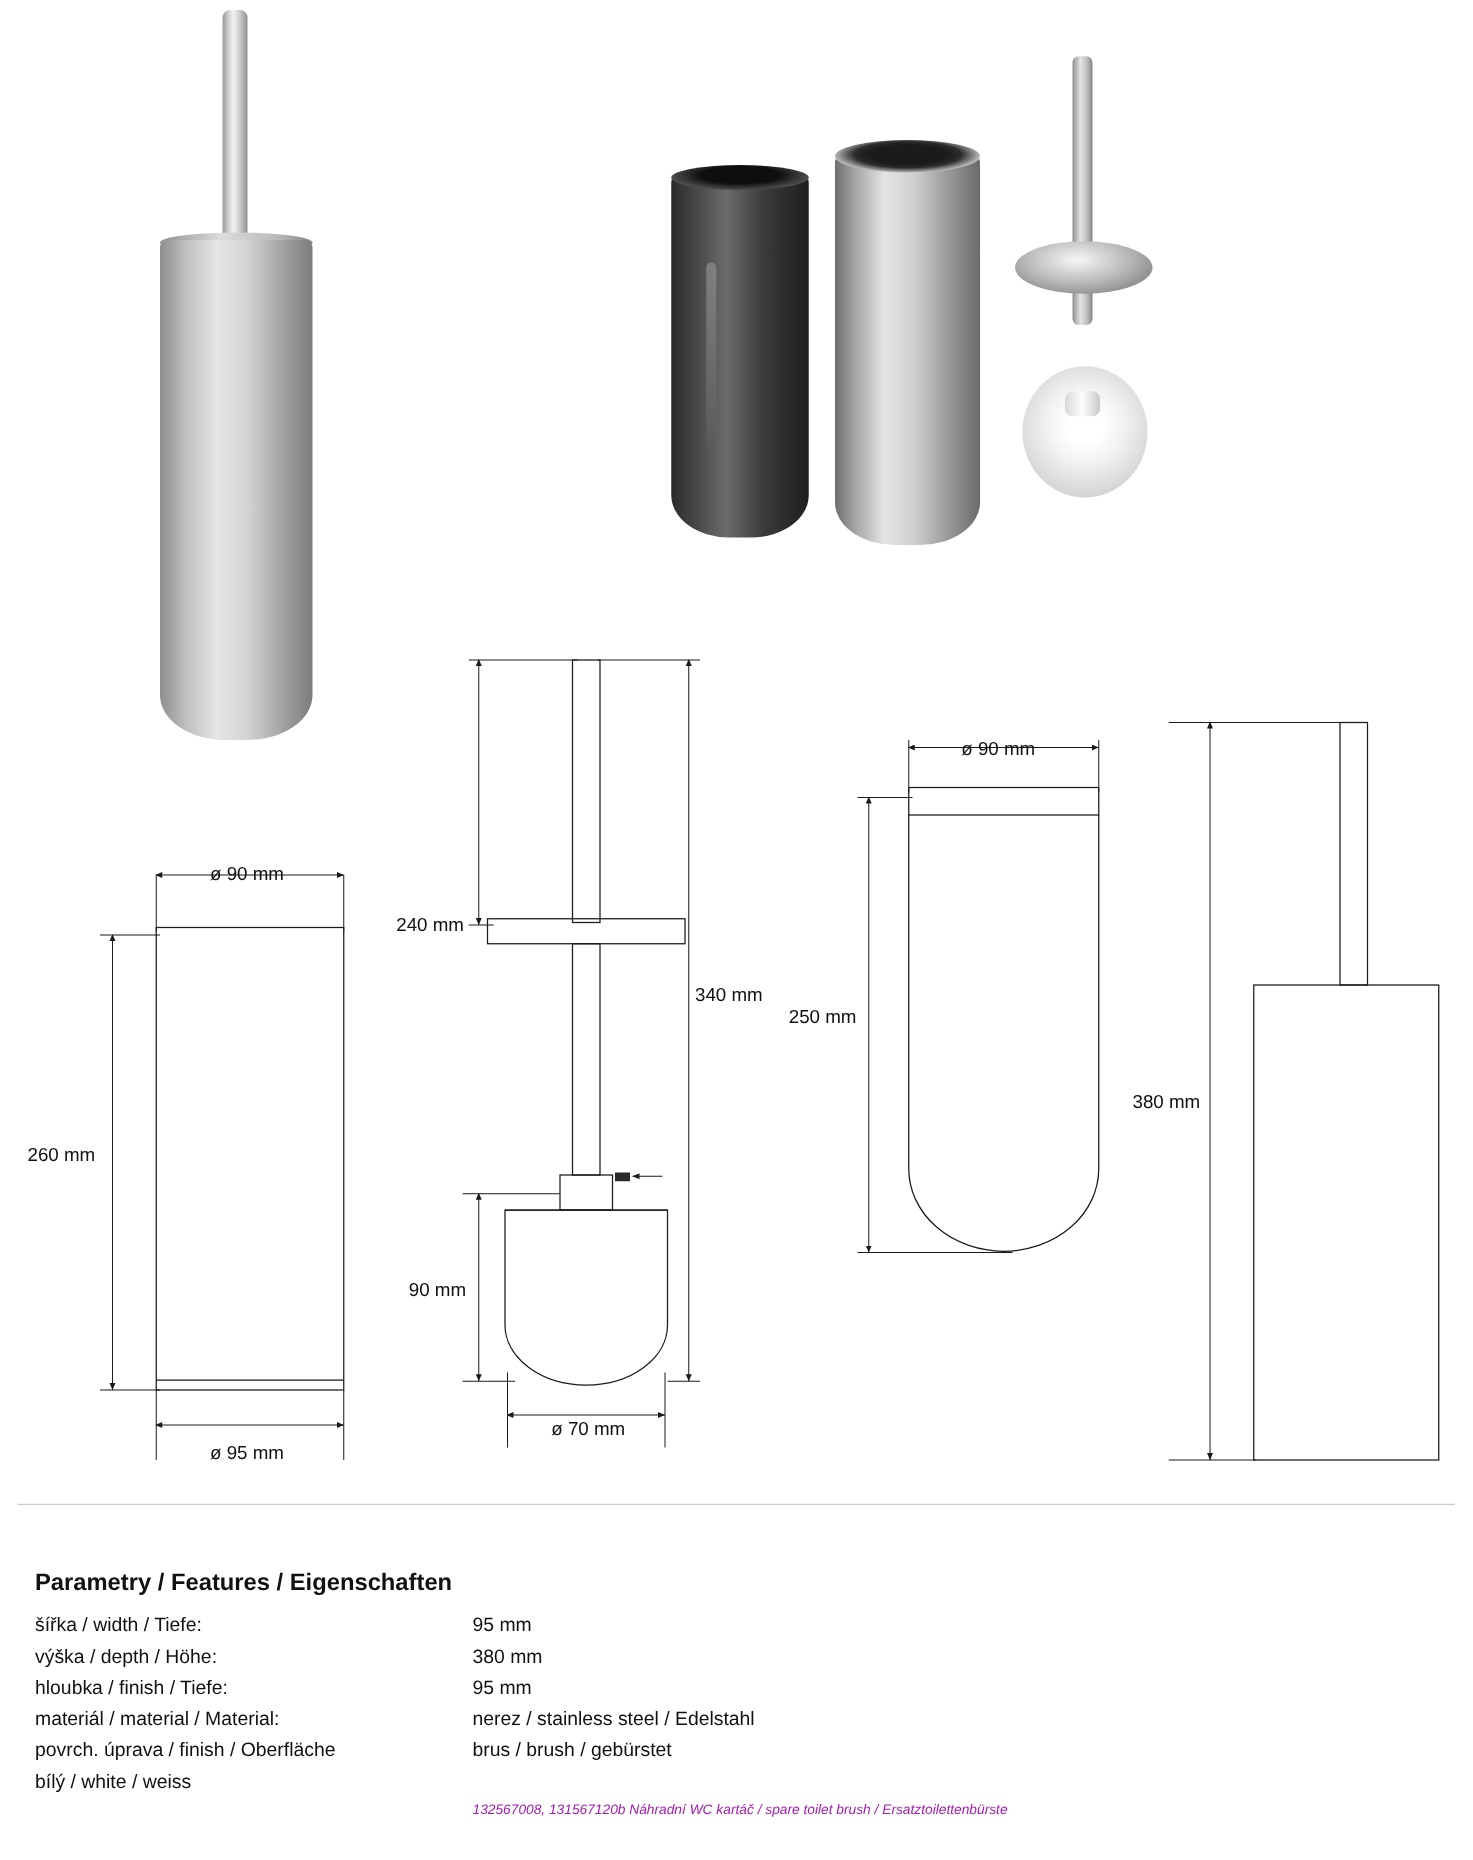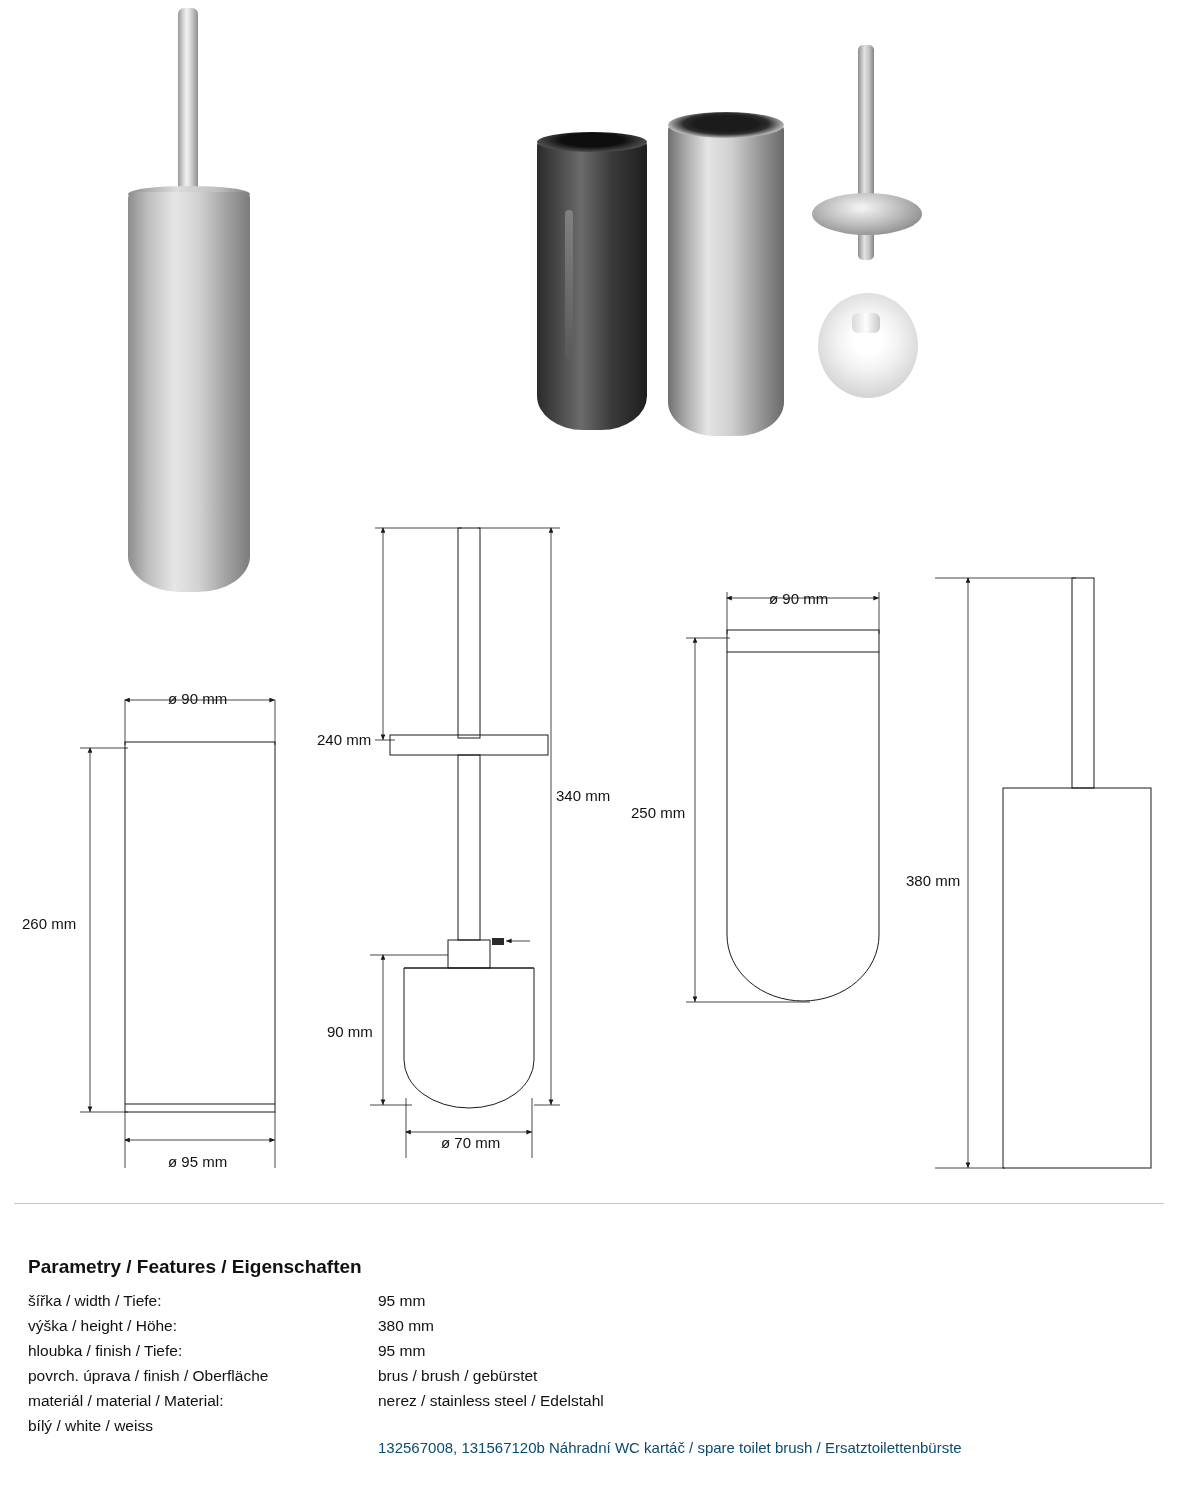--- a/index.html
+++ b/index.html
@@ -107,21 +107,21 @@
     font-size: 19px; font-weight: bold; color: #111; margin-top: 24px;
   }
   .spec-table {
     position: absolute; left: 28px; top: 1288px; width: 1110px;
     font-size: 15.5px; color: #111;
   }
   .spec-row { display: flex; line-height: 25px; }
   .spec-label { width: 350px; }
   .spec-value { flex: 1; }
   .spec-note {
-    margin-left: 350px; font-size: 15px; color: #0c4a6e;
+    margin-left: 350px; font-size: 11px; font-style: italic; color: #a21caf;
     line-height: 18px; margin-top: 1px;
   }
 </style>
 </head>
 <body>
 
 <div class="page">
 
   <div class="photo ph1">
     <div class="handle"></div>
@@ -246,34 +246,34 @@
   <div class="divider"></div>
 
   <div class="spec-title">Parametry / Features / Eigenschaften</div>
 
   <div class="spec-table">
     <div class="spec-row">
       <div class="spec-label">šířka / width / Tiefe:</div>
       <div class="spec-value">95 mm</div>
     </div>
     <div class="spec-row">
-      <div class="spec-label">výška / height / Höhe:</div>
+      <div class="spec-label">výška / depth / Höhe:</div>
       <div class="spec-value">380 mm</div>
     </div>
     <div class="spec-row">
       <div class="spec-label">hloubka / finish / Tiefe:</div>
       <div class="spec-value">95 mm</div>
     </div>
     <div class="spec-row">
+      <div class="spec-label">materiál / material / Material:</div>
+      <div class="spec-value">nerez / stainless steel / Edelstahl</div>
+    </div>
+    <div class="spec-row">
       <div class="spec-label">povrch. úprava / finish / Oberfläche</div>
       <div class="spec-value">brus / brush / gebürstet</div>
     </div>
     <div class="spec-row">
-      <div class="spec-label">materiál / material / Material:</div>
-      <div class="spec-value">nerez / stainless steel / Edelstahl</div>
-    </div>
-    <div class="spec-row">
       <div class="spec-value">bílý / white / weiss</div>
     </div>
     <div class="spec-note">132567008, 131567120b  Náhradní WC kartáč / spare toilet brush / Ersatztoilettenbürste</div>
   </div>
 
 </div>
 
 </body></html>

